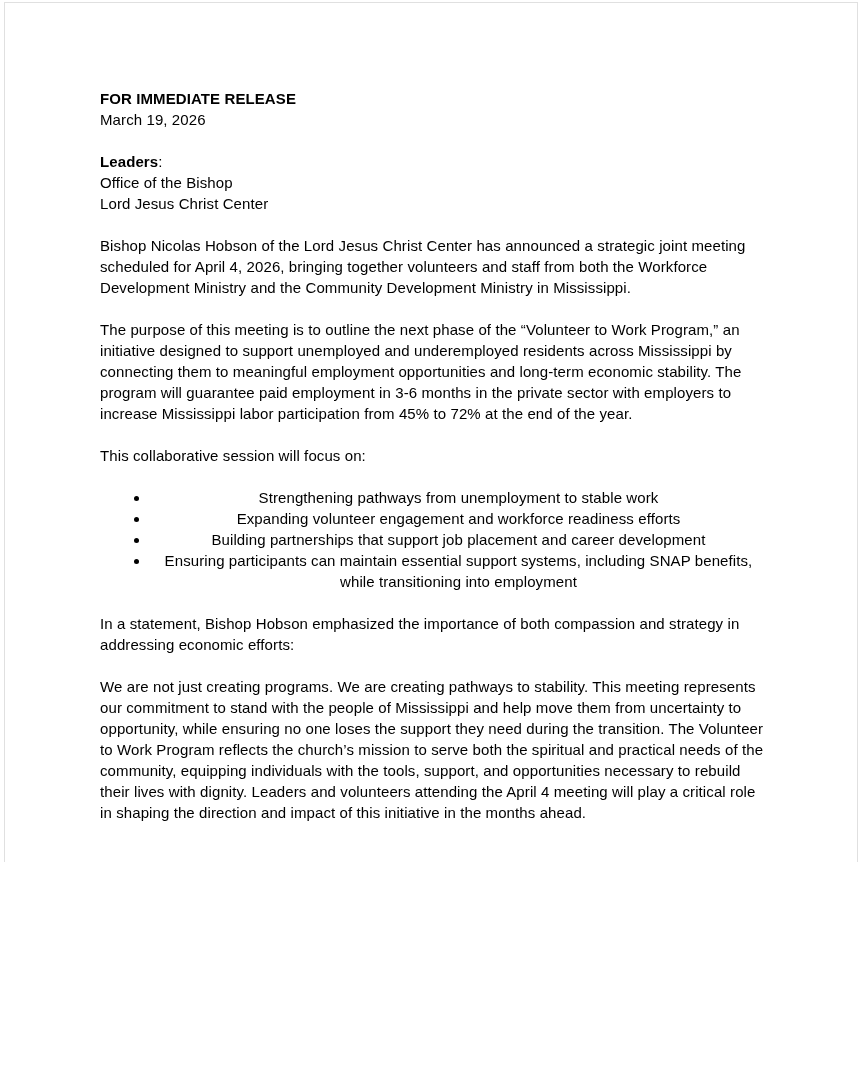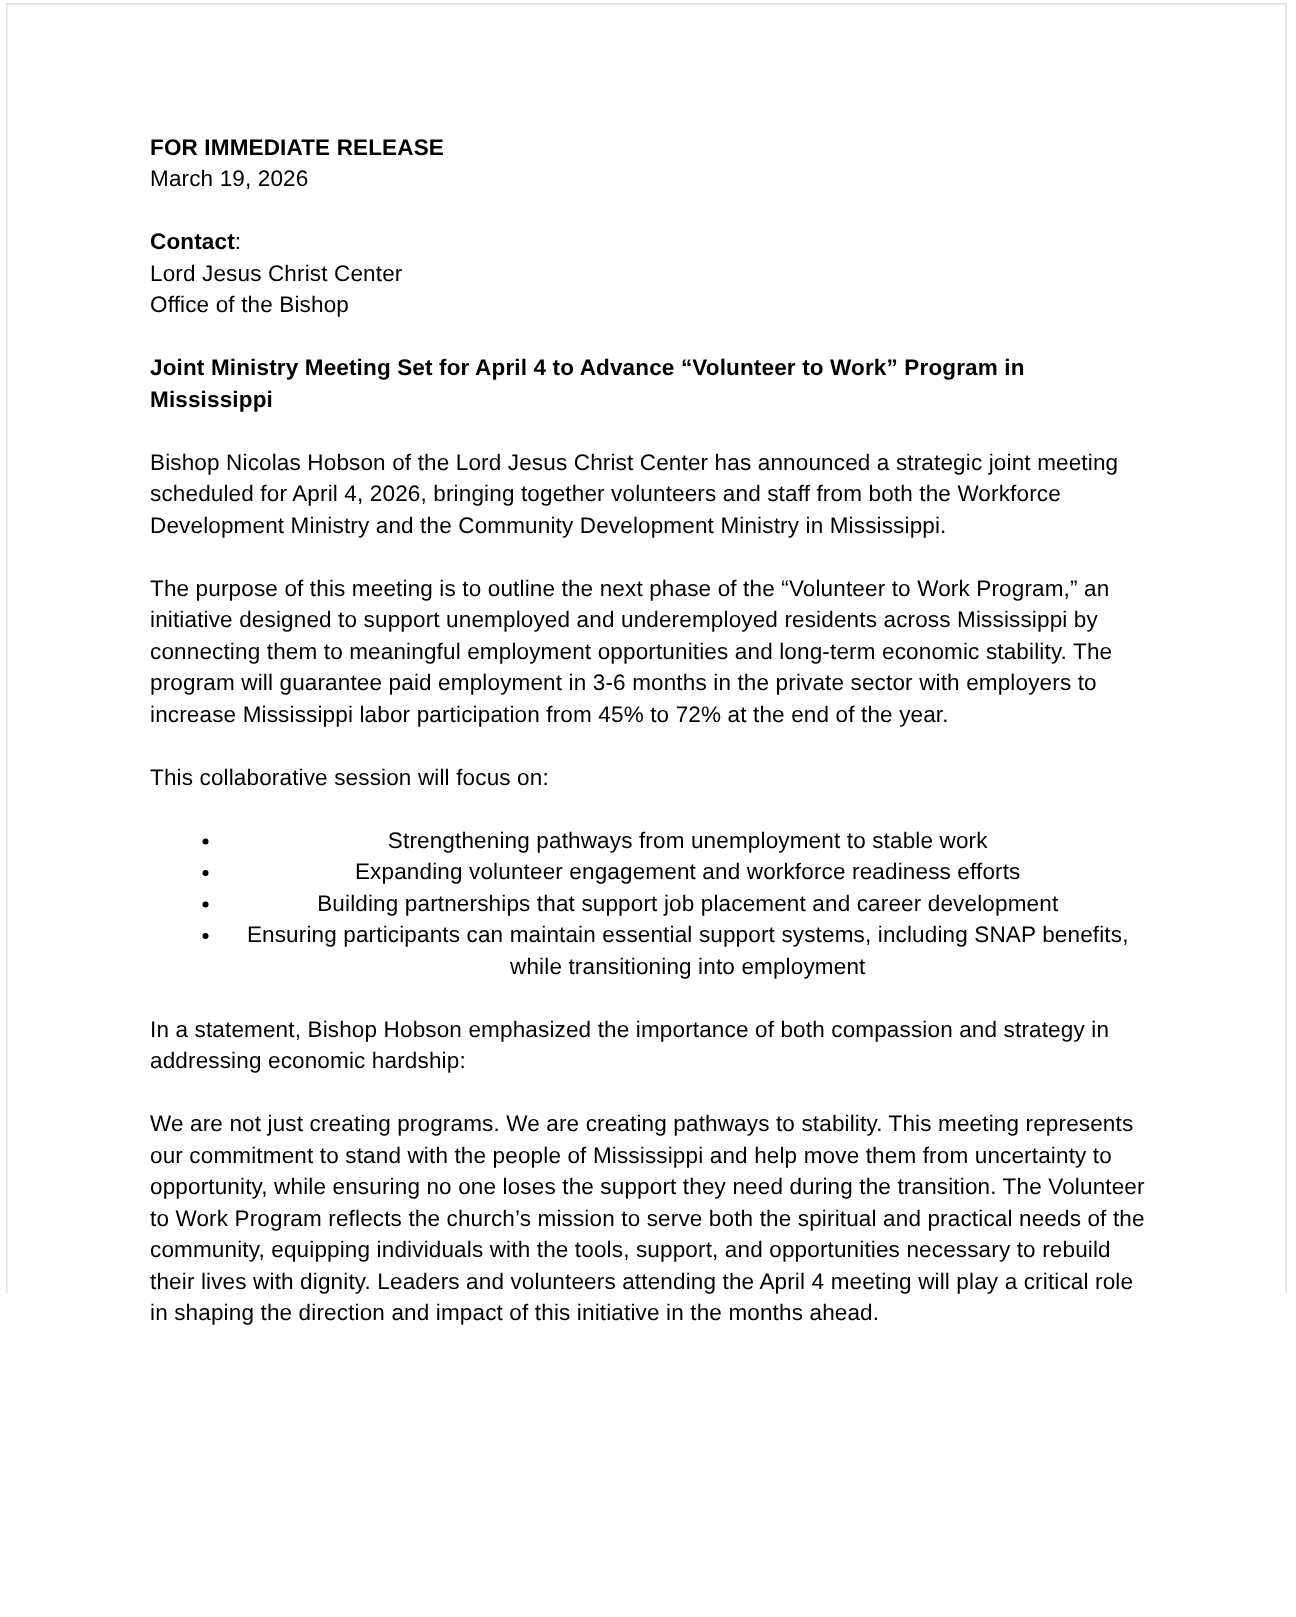--- a/index.html
+++ b/index.html
@@ -58,40 +58,39 @@
 
 <div class="page">
   <div class="doc">
 
     <div class="block">
       <div class="line bold">FOR IMMEDIATE RELEASE</div>
       <div class="line">March 19, 2026</div>
     </div>
 
     <div class="block">
-      <div class="line"><span class="bold">Contact</span><span>:</span></div>
+      <div class="line"><span class="bold">Leaders</span><span>:</span></div>
+      <div class="line">Office of the Bishop</div>
       <div class="line">Lord Jesus Christ Center</div>
-      <div class="line">Office of the Bishop</div>
     </div>
 
-    <p class="bold">Joint Ministry Meeting Set for April 4 to Advance “Volunteer to Work” Program in Mississippi</p>
 
     <p>Bishop Nicolas Hobson of the Lord Jesus Christ Center has announced a strategic joint meeting scheduled for April 4, 2026, bringing together volunteers and staff from both the Workforce Development Ministry and the Community Development Ministry in Mississippi.</p>
 
     <p>The purpose of this meeting is to outline the next phase of the “Volunteer to Work Program,” an initiative designed to support unemployed and underemployed residents across Mississippi by connecting them to meaningful employment opportunities and long-term economic stability. The program will guarantee paid employment in 3-6 months in the private sector with employers to increase Mississippi labor participation from 45% to 72% at the end of the year.</p>
 
     <p>This collaborative session will focus on:</p>
 
     <ul>
       <li>Strengthening pathways from unemployment to stable work</li>
       <li>Expanding volunteer engagement and workforce readiness efforts</li>
       <li>Building partnerships that support job placement and career development</li>
       <li>Ensuring participants can maintain essential support systems, including SNAP benefits, while transitioning into employment</li>
     </ul>
 
-    <p>In a statement, Bishop Hobson emphasized the importance of both compassion and strategy in addressing economic hardship:</p>
+    <p>In a statement, Bishop Hobson emphasized the importance of both compassion and strategy in addressing economic efforts:</p>
 
     <p>We are not just creating programs. We are creating pathways to stability. This meeting represents our commitment to stand with the people of Mississippi and help move them from uncertainty to opportunity, while ensuring no one loses the support they need during the transition. The Volunteer to Work Program reflects the church’s mission to serve both the spiritual and practical needs of the community, equipping individuals with the tools, support, and opportunities necessary to rebuild their lives with dignity. Leaders and volunteers attending the April 4 meeting will play a critical role in shaping the direction and impact of this initiative in the months ahead.</p>
 
 
 
   </div>
 </div>
 
 </body></html>

